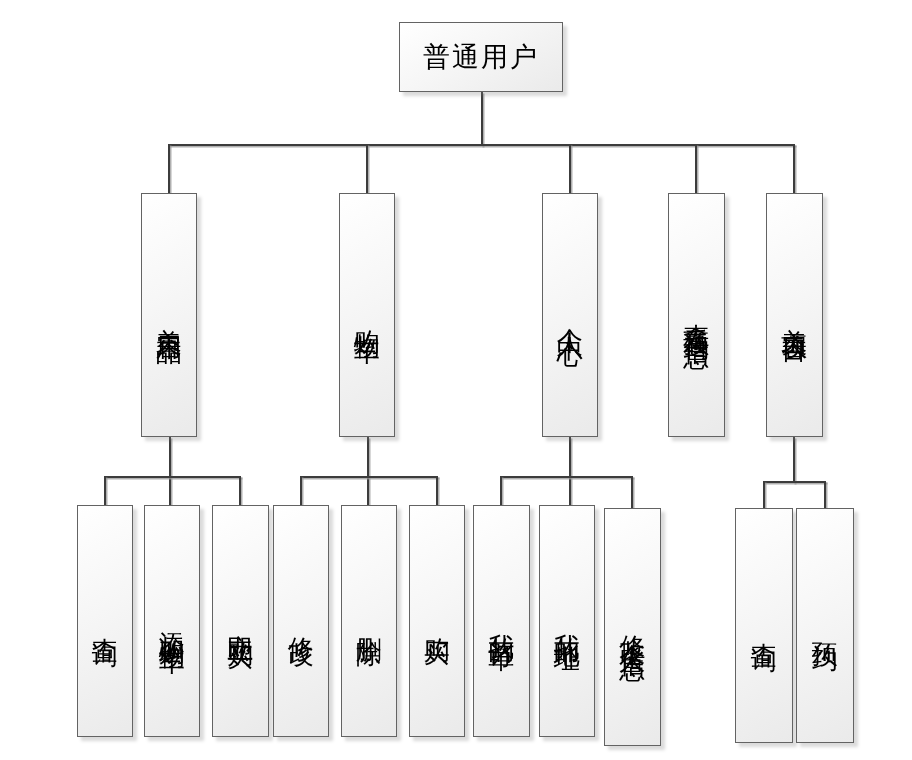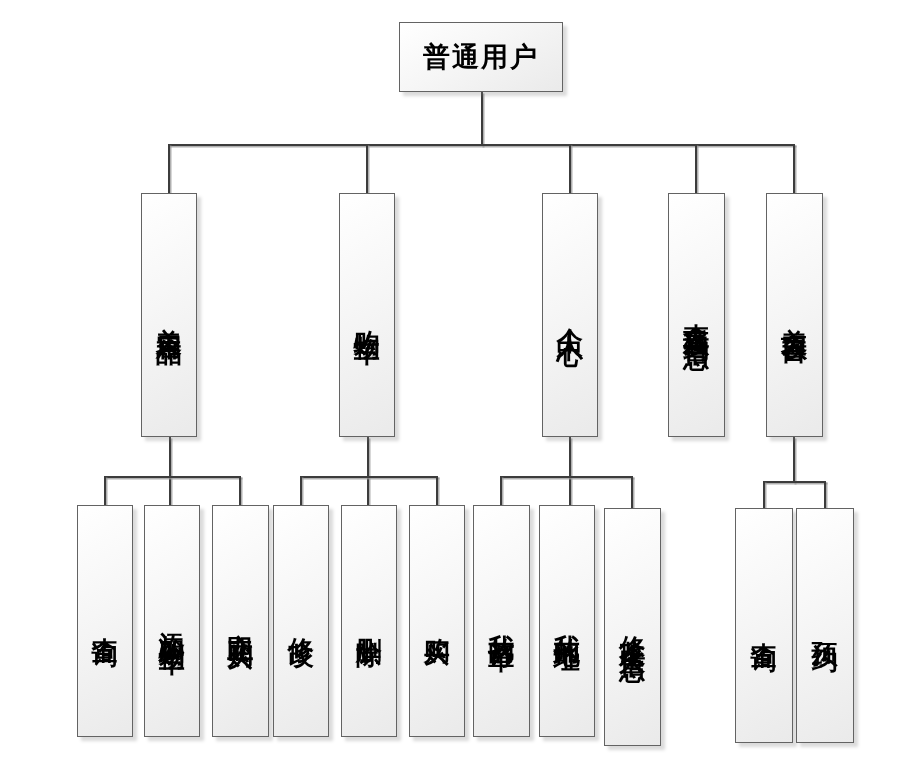--- a/index.html
+++ b/index.html
@@ -18,21 +18,21 @@
   .node {
     position: absolute;
     box-sizing: border-box;
     border: 1.5px solid #636363;
     background: linear-gradient(150deg, #ffffff 0%, #f6f6f6 45%, #eaeaea 100%);
     box-shadow: 4px 4px 3px rgba(125, 125, 125, 0.28);
     display: flex;
     align-items: center;
     justify-content: center;
     color: #000000;
-    font-weight: bold;
+    font-weight: normal;
     text-align: left;
   }
   .node.h {
     font-size: 27px;
     letter-spacing: 2px;
   }
   .node.v {
     writing-mode: vertical-rl;
     text-orientation: upright;
     font-size: 26px;

